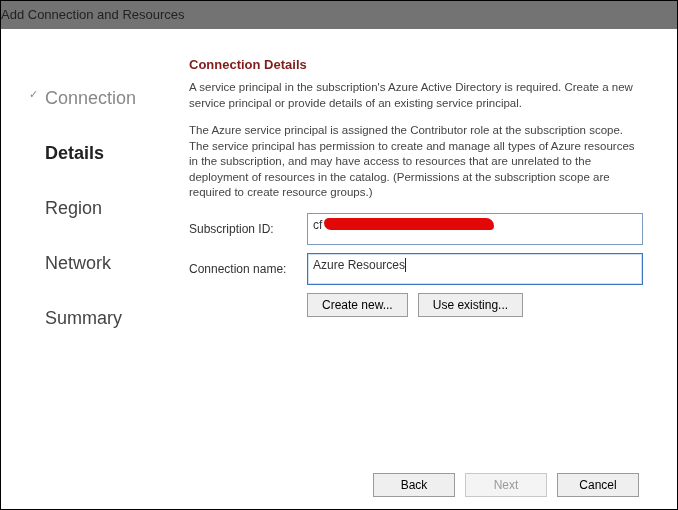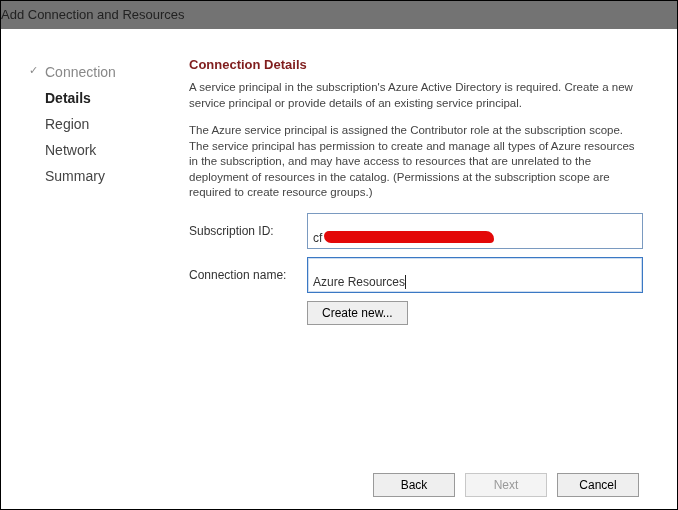--- a/index.html
+++ b/index.html
@@ -32,24 +32,25 @@
     padding: 30px 0 0 28px;
   }
   .sidebar h1 {
     font-size: 22px;
     font-weight: 400;
     color: #333;
     margin: 0 0 30px 0;
   }
   .nav-item {
     padding: 5px 0 5px 16px;
-    font-size: 14px;
+    font-size: 18px;
     color: #444;
     position: relative;
     cursor: pointer;
+    margin-top: 24px;
   }
   .nav-item.done { color: #888; }
   .nav-item.done::before {
     content: "✓";
     position: absolute;
     left: 0;
     color: #888;
     font-size: 11px;
   }
   .nav-item.current { font-weight: 600; color: #222; }
@@ -74,23 +75,23 @@
     align-items: center;
     margin: 8px 0;
   }
   .form-row label {
     width: 118px;
     font-size: 12px;
     color: #333;
   }
   .textbox {
     flex: 1;
-    height: 18px;
+    height: 32px;
     border: 1px solid #7a9ac0;
-    padding: 17px 5px;
+    padding: 4px 5px;
     font-size: 12px;
     font-family: inherit;
     background: #fff;
     position: relative;
   }
   .textbox.focused {
     border: 1px solid #3a78c4;
     box-shadow: 0 0 0 1px rgba(58,120,196,0.25) inset;
   }
   .redact {
@@ -170,20 +171,21 @@
 
     <div class="form-row">
       <label>Connection name:</label>
       <div class="textbox focused">
         <span class="cursor-caret">Azure Resources</span>
       </div>
     </div>
 
     <div class="btn-row">
       <button class="win">Create new...</button>
+      <button class="win">Use existing...</button>
     </div>
   </div>
 </div>
 
 <div class="footer">
   <button class="win">Back</button>
   <button class="win disabled">Next</button>
   <button class="win">Cancel</button>
 </div>
 

